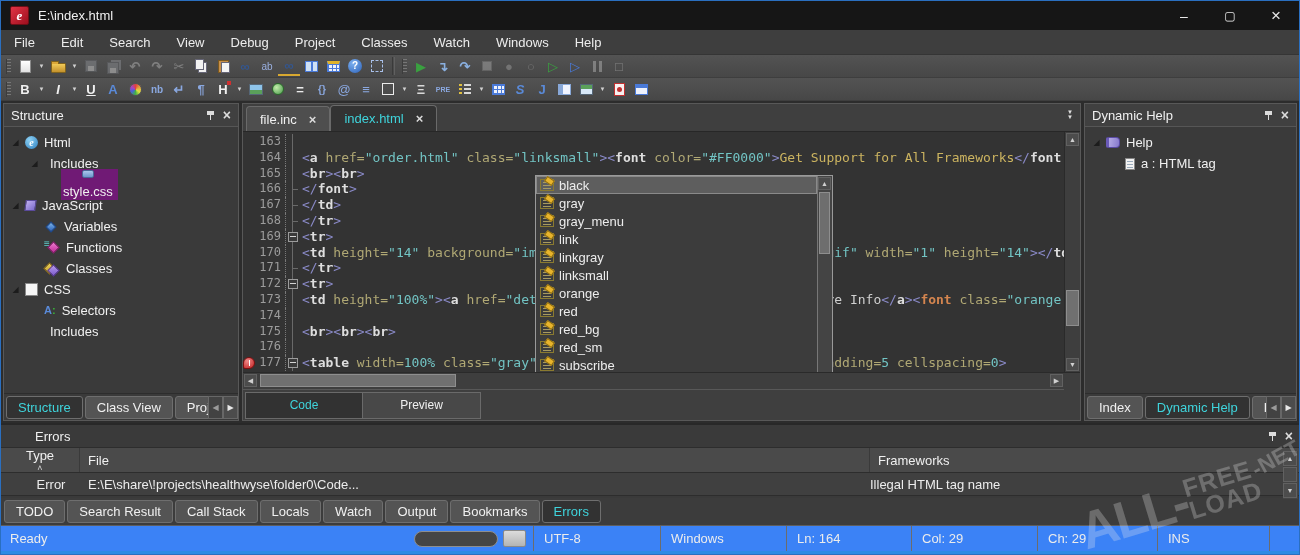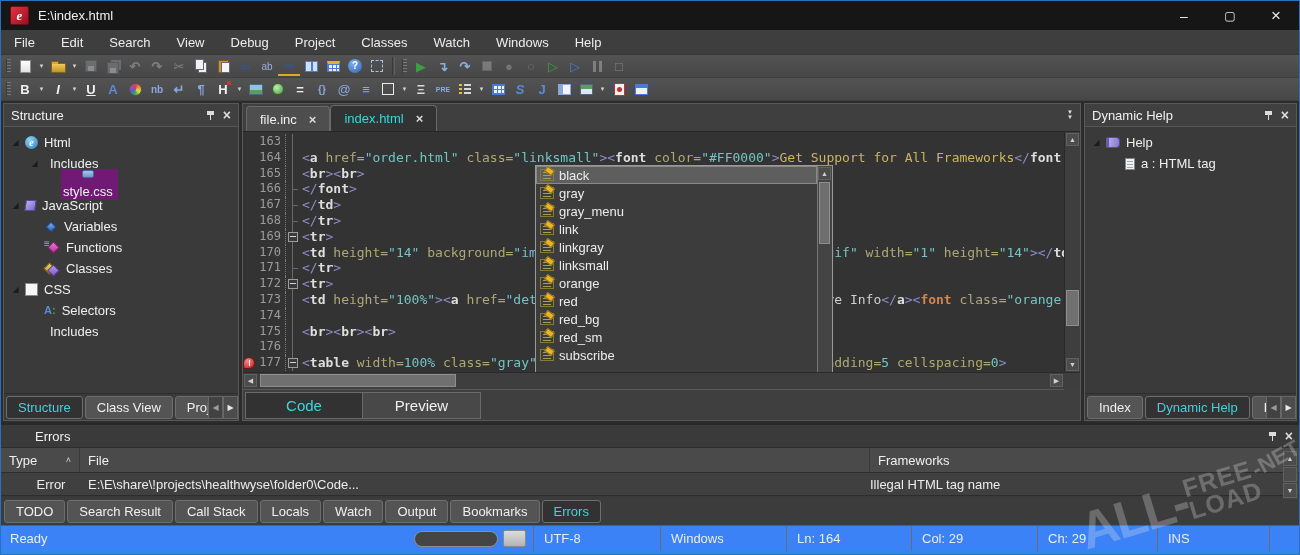--- a/index.html
+++ b/index.html
@@ -136,42 +136,42 @@
   .vscroll .up { top:1px; } .vscroll .dn { bottom:1px; }
   .vthumb { position:absolute; left:1px; top:158px; width:13px; height:36px; background:#707070; border:1px solid #8e8e8e; }
 
   .hscroll { height:17px; flex:none; background:#3e3e3e; border-top:1px solid #2a2a2a; position:relative; }
   .hscroll .lf { left:1px; top:1px; } 
   .hscroll .rt { left:auto; right:17px; top:1px; }
   .hthumb { position:absolute; left:17px; top:1px; width:196px; height:13px; background:#707070; border:1px solid #8e8e8e; }
   .hcorner { position:absolute; right:0; top:0; width:16px; height:17px; background:#3e3e3e; }
 
   .view-tabs { height:31px; background:#3f3f3f; border-top:1px solid #585858; display:flex; align-items:center; padding:1px 2px; flex:none; }
-  .vtab { width:118px; height:27px; display:flex; align-items:center; justify-content:center; font-size:15px; color:#f0f0f0; background:#484848; border:1px solid #6a6a6a; }
+  .vtab { width:118px; height:27px; display:flex; align-items:center; justify-content:center; font-size:12px; color:#f0f0f0; background:#484848; border:1px solid #6a6a6a; }
   .vtab.active { background:#323232; color:#3fd4dc; }
   .vtab + .vtab { border-left:none; }
 
   
-  .autocomplete { position:absolute; left:292px; top:33px; width:298px; height:236px; background:#3c3c3c; border:1px solid #9a9a9a; display:flex; z-index:20; }
+  .autocomplete { position:absolute; left:292px; top:43px; width:298px; height:236px; background:#3c3c3c; border:1px solid #9a9a9a; display:flex; z-index:20; }
   .ac-list { flex:1; overflow:hidden; }
   .ac-item { height:18px; display:flex; align-items:center; gap:5px; padding:0 4px; color:#ececec; font-size:13px; }
   .ac-item.selected { background:#5e5e5e; outline:1px solid #8a8a8a; outline-offset:-1px; }
   .ic-cssclass { width:14px; height:12px; flex:none; background:linear-gradient(#fdf4cf,#ecce74); border:1px solid #8a7a30; position:relative;
                  background-image:repeating-linear-gradient(#a89a60 0 1px, rgba(0,0,0,0) 1px 3px); background-size:8px 9px; background-position:2px 2px; background-repeat:no-repeat; }
   .ic-cssclass::after { content:""; position:absolute; right:-1px; top:-2px; width:7px; height:4px; background:#e8b42c; border:1px solid #8a6a10; transform:rotate(35deg); }
   .ac-scroll { width:15px; flex:none; background:#444; border-left:1px solid #777; position:relative; }
   .ac-scroll .up { top:1px; left:0px; } .ac-scroll .dn { bottom:1px; left:0px; }
   .acthumb { position:absolute; left:1px; top:16px; width:11px; height:62px; background:#6e6e6e; border:1px solid #8e8e8e; }
 
   
   .errors-wrap { height:75px; flex:none; background:#3a3a3a; border-top:2px solid #282828; display:flex; flex-direction:column; position:relative; }
   .err-title { height:23px; flex:none; display:flex; align-items:center; padding:0 6px 0 34px; color:#f0f0f0; font-size:13px; border-bottom:1px solid #2d2d2d; }
   .err-head { height:25px; flex:none; display:flex; background:#4a4a4a; border-bottom:1px solid #2d2d2d; color:#f0f0f0; font-size:13px; padding-right:16px; }
   .eh { display:flex; align-items:center; padding:0 8px; border-right:1px solid #3a3a3a; }
-  .eh.type { width:79px; justify-content:space-between; }
+  .eh.type { width:79px; justify-content:space-between;flex-direction:column; }
   .eh.file { width:790px; }
   .eh.desc { flex:1; border-right:none; }
   .sort { font-size:9px; color:#d0d0d0; }
   .err-row { height:23px; flex:none; display:flex; align-items:center; background:#404040; border-bottom:1px solid #2d2d2d; color:#ececec; font-size:13px; padding-right:16px; }
   .er.type { width:79px; padding-left:21px;text-align:center; }
   .er.file { width:790px; padding:0 8px; }
   .er.desc { flex:1; }
   .err-scroll { position:absolute; right:1px; top:26px; width:15px; height:48px; background:#444; }
   .err-scroll .sbtn { position:static; width:14px; height:15px; margin:0 0 1px 0; }
 

